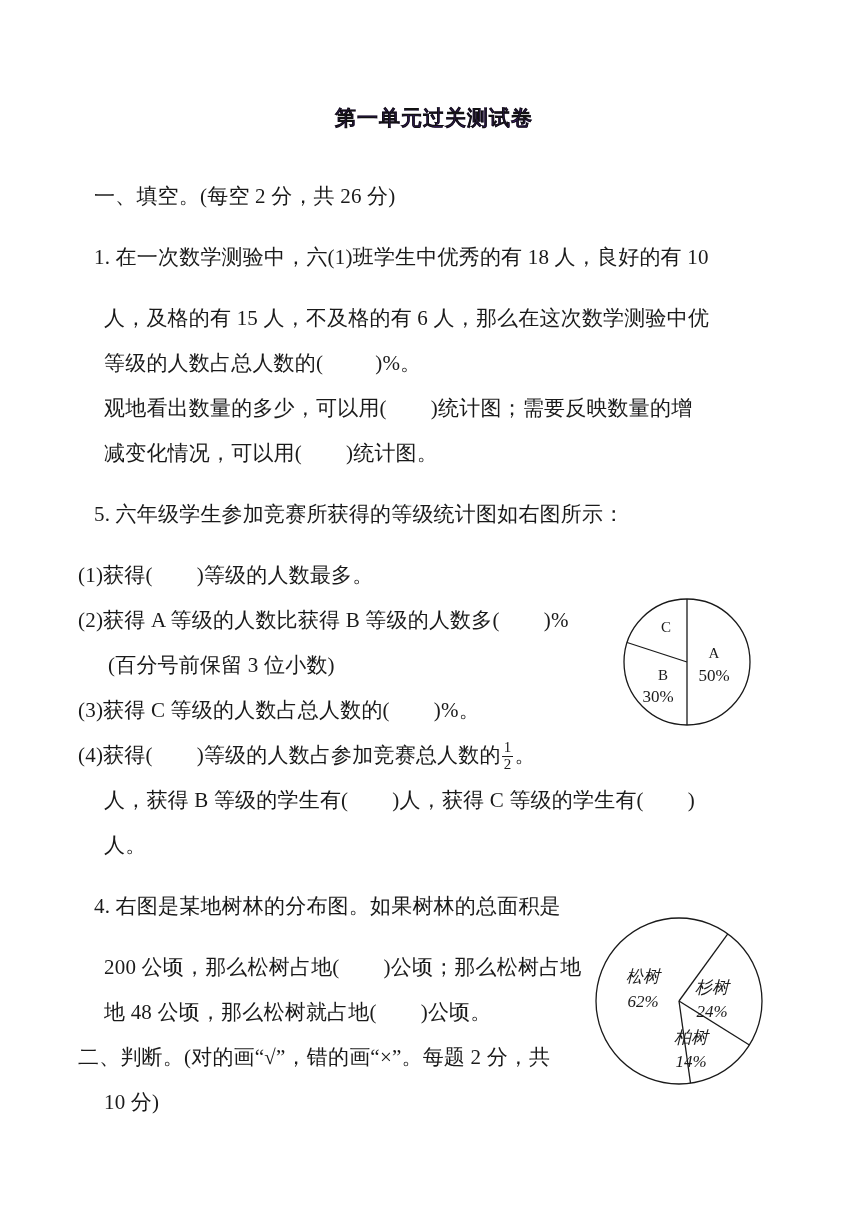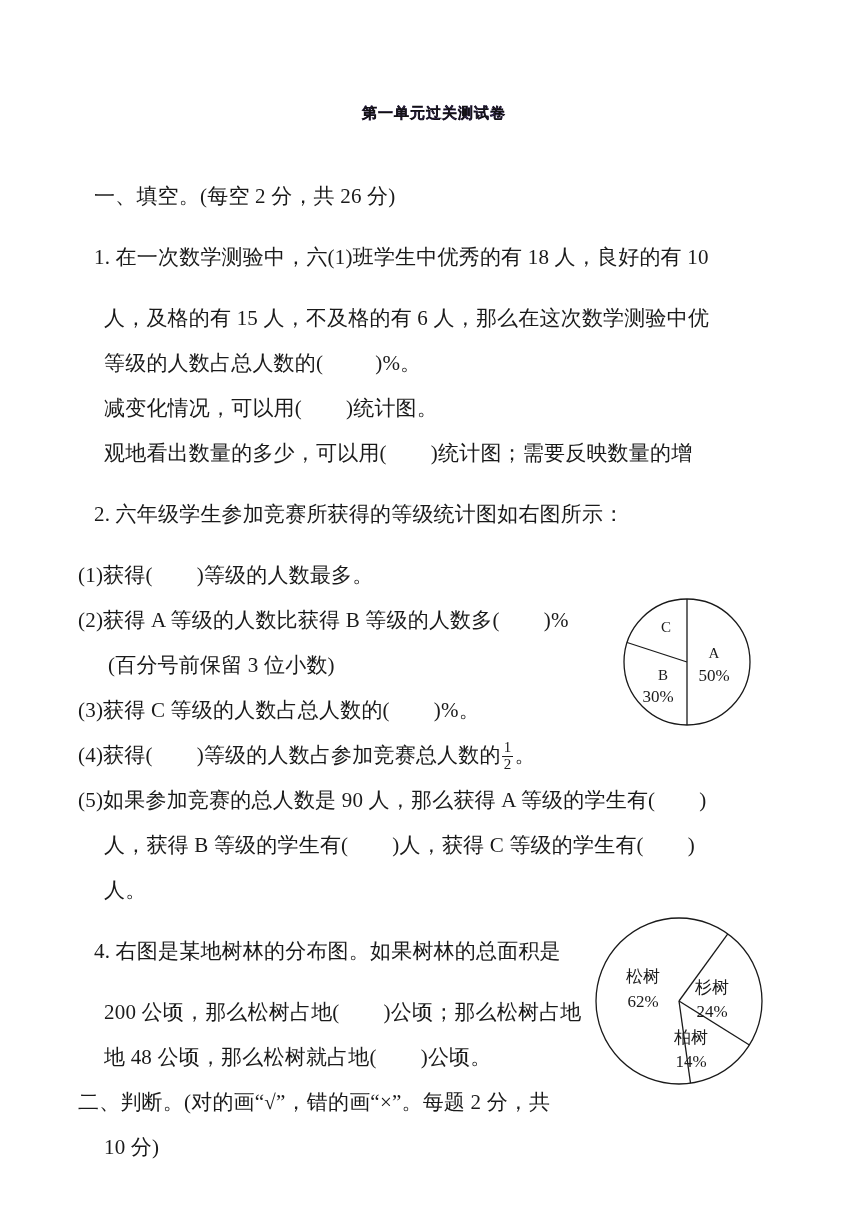--- a/index.html
+++ b/index.html
@@ -23,23 +23,23 @@
     background: #fff;
   }
   .title {
     position: absolute;
     left: 0;
     top: 104px;
     width: 868px;
     text-align: center;
     font-family: "DejaVu Sans", "Liberation Sans", sans-serif;
     font-weight: bold;
-    font-size: 15px;
+    font-size: 21px;
     letter-spacing: 1px;
-    color: #8b5cf6;
+    color: #4c1d95;
     -webkit-text-stroke: 0.4px #111;
   }
   .content {
     position: absolute;
     left: 78px;
     top: 158px;
     width: 712px;
   }
   .line {
     font-size: 21px;
@@ -62,21 +62,21 @@
     line-height: 1.02;
     margin: 0 1px;
   }
   .frac .top { display: block; padding: 0 2px; }
   .frac .bar { display: block; border-top: 1.2px solid #1a1a1a; }
   .frac .bot { display: block; padding: 0 2px; }
 
   
   .pie-wrap { position: absolute; }
   #pie-grades { left: 622px; top: 597px; width: 130px; height: 130px; }
-  #pie-trees  { left: 594px; top: 916px; width: 170px; height: 170px; }
+  #pie-trees  { left: 594px; top: 916px; width: 170px; height: 170px; font-style: italic; }
   .pie-wrap svg { display: block; }
   .pie-label {
     font-family: "Liberation Serif", "DejaVu Serif", serif;
     fill: #1a1a1a;
     text-anchor: middle;
     dominant-baseline: middle;
   }
   .pie-label.lat { font-size: 15px; }
   .pie-label.cjk { font-size: 17px; }
   .pie-label.pct { font-size: 17px; }
@@ -89,30 +89,29 @@
   <div class="title">第一单元过关测试卷</div>
 
   <div class="content">
 
     <div class="line blk">一、填空。(每空 2 分，共 26 分)</div>
 
     <div class="line blk">1. 在一次数学测验中，六(1)班学生中优秀的有 18 人，良好的有 10</div>
     <div class="line indent1">人，及格的有 15 人，不及格的有 6 人，那么在这次数学测验中优</div>
     <div class="line indent1"><span>等级的人数占总人数的(</span><span class="gap"></span><span>)%。</span></div>
 
+    <div class="line indent1"><span>观地看出数量的多少，可以用(</span><span class="gap-sm"></span><span>)统计图；需要反映数量的增</span></div>
     <div class="line indent1"><span>减变化情况，可以用(</span><span class="gap-sm"></span><span>)统计图。</span></div>
-    <div class="line indent1"><span>观地看出数量的多少，可以用(</span><span class="gap-sm"></span><span>)统计图；需要反映数量的增</span></div>
 
-    <div class="line blk">2. 六年级学生参加竞赛所获得的等级统计图如右图所示：</div>
+    <div class="line blk">5. 六年级学生参加竞赛所获得的等级统计图如右图所示：</div>
     <div class="line"><span>(1)获得(</span><span class="gap-sm"></span><span>)等级的人数最多。</span></div>
     <div class="line"><span>(2)获得 A 等级的人数比获得 B 等级的人数多(</span><span class="gap-sm"></span><span>)%</span></div>
     <div class="line indent2">(百分号前保留 3 位小数)</div>
     <div class="line"><span>(3)获得 C 等级的人数占总人数的(</span><span class="gap-sm"></span><span>)%。</span></div>
     <div class="line"><span>(4)获得(</span><span class="gap-sm"></span><span>)等级的人数占参加竞赛总人数的</span><span class="frac"><span class="top">1</span><span class="bar"></span><span class="bot">2</span></span><span>。</span></div>
-    <div class="line"><span>(5)如果参加竞赛的总人数是 90 人，那么获得 A 等级的学生有(</span><span class="gap-sm"></span><span>)</span></div>
     <div class="line indent1"><span>人，获得 B 等级的学生有(</span><span class="gap-sm"></span><span>)人，获得 C 等级的学生有(</span><span class="gap-sm"></span><span>)</span></div>
     <div class="line indent1">人。</div>
 
     <div class="line blk">4. 右图是某地树林的分布图。如果树林的总面积是</div>
     <div class="line indent1"><span>200 公顷，那么松树占地(</span><span class="gap-sm"></span><span>)公顷；那么松树占地</span></div>
     <div class="line indent1"><span>地 48 公顷，那么松树就占地(</span><span class="gap-sm"></span><span>)公顷。</span></div>
 
     <div class="line">二、判断。(对的画“√”，错的画“×”。每题 2 分，共</div>
     <div class="line indent1">10 分)</div>
 

